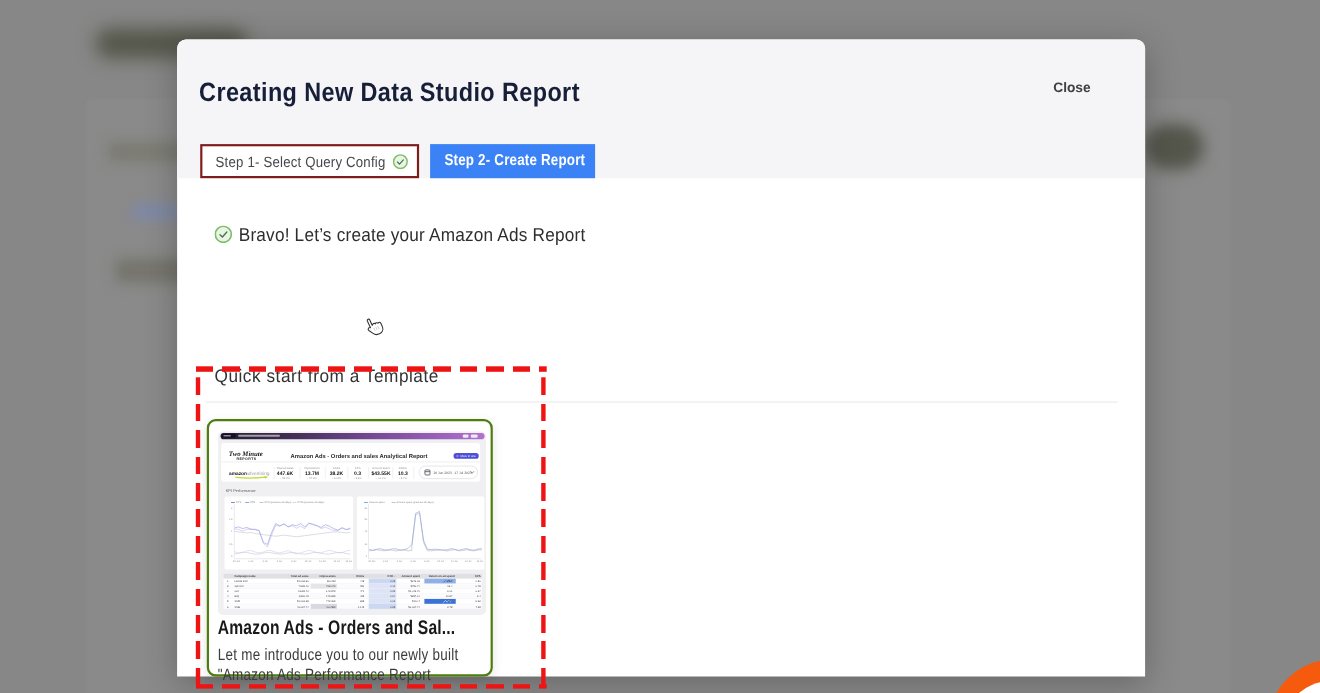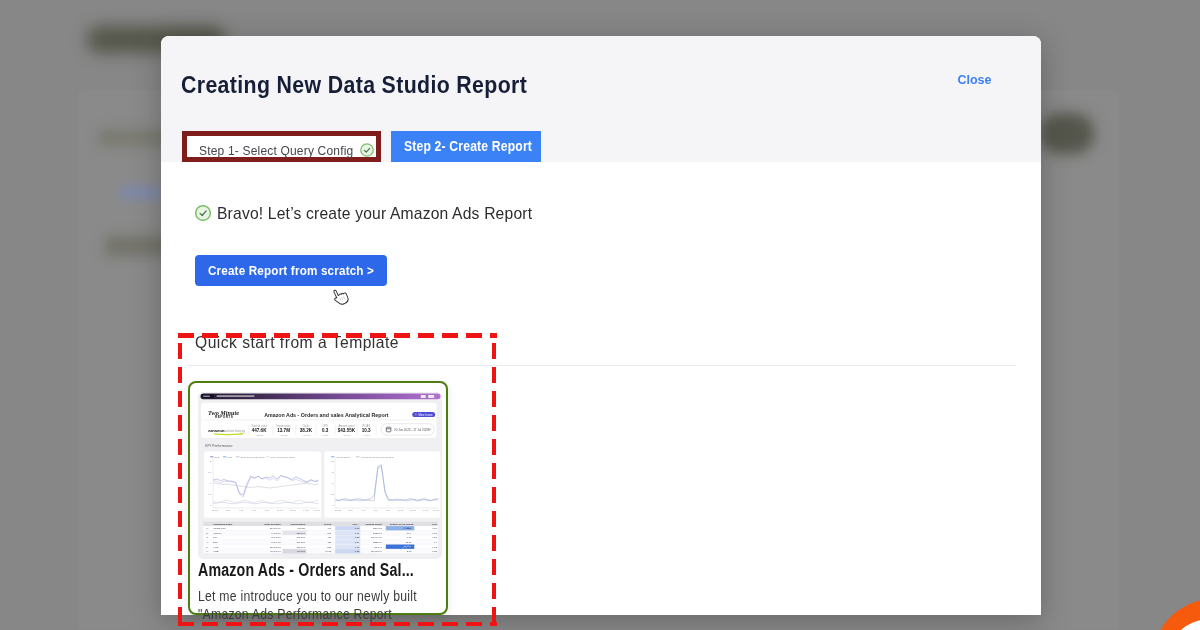--- a/index.html
+++ b/index.html
@@ -17,22 +17,22 @@
   .b-pill  { left:1040px; top:113px; width:54px; height:41px; border-radius:20px; background:#54554b; filter:blur(7px); }
 
   
   .chat-o { left:1152px; top:599px; width:124px; height:124px; border-radius:50%; background:#f65b0d; }
   .chat-w { left:1164px; top:619px; width:94px; height:94px; border-radius:50%; background:#ffffff; }
 
   
   .modal { left:160.5px; top:36px; width:880.5px; height:579px; background:#ffffff; border-radius:8px 8px 0 0; box-shadow:0 6px 30px rgba(0,0,0,.25); }
   .mhead { left:0; top:0; width:880.5px; height:126px; background:#f5f5f7; border-radius:8px 8px 0 0; }
   .title { left:20px; top:36.5px; font-size:24px; font-weight:bold; letter-spacing:.4px; line-height:24px; color:#171f38; transform:scaleX(.888); transform-origin:left top; white-space:nowrap; }
-  .close { right:49.5px; top:37px; font-size:12.5px; font-weight:bold; color:#3b82f6;padding-left:36px; }
-  .tab1 { left:21.5px; top:95px; width:199px; height:31px; background:#fff; border:5px solid #7f1d1d; }
+  .close { right:49.5px; top:37px; font-size:12.5px; font-weight:bold; color:#404040;padding-left:36px; }
+  .tab1 { left:21.5px; top:95px; width:199px; height:31px; background:#fff; border:2px solid #7f1d1d; }
   .t1txt { left:12px; top:8px; font-size:13.5px; color:#46464c; letter-spacing:.2px; line-height:14px; transform:scaleX(.89); transform-origin:left top; white-space:nowrap; }
   .tab2 { left:230.5px; top:95px; width:150px; height:31px; background:#3b82f6; }
   .t2txt { left:13px; top:8px; font-size:14.5px; font-weight:bold; color:#fff; letter-spacing:.2px; line-height:15px; transform:scaleX(.84); transform-origin:left top; white-space:nowrap; }
 
   .bravo-txt { left:56.2px; top:220px; font-size:17px; color:#2d2d30; letter-spacing:.2px; line-height:17px; transform:scaleX(.92); transform-origin:left top; white-space:nowrap; }
   .btn { left:34.5px; top:219px; width:192px; height:30.5px; background:#2c68e9; border-radius:4px; display:flex; align-items:center; justify-content:center; }
   .btn span { color:#fff; font-size:13.5px; font-weight:bold; letter-spacing:.2px; transform:scaleX(.865); white-space:nowrap; }
 
   
   .dh { height:4.5px; background:repeating-linear-gradient(90deg,#ee1414 0 16px,transparent 16px 24px); }
@@ -71,23 +71,20 @@
     </div>
     <div class="abs tab2">
       <div class="abs t2txt">Step 2- Create Report</div>
     </div>
 
     <svg class="abs" style="left:34px; top:168.5px;" width="16" height="16" viewBox="0 0 16 16">
       <circle cx="8" cy="8" r="7.3" fill="#eaf4e5" stroke="#7cbf6a" stroke-width="1.5"></circle>
       <path d="M5 8.4 L7.2 10.5 L11.2 5.9" fill="none" stroke="#44704a" stroke-width="1.2" stroke-linecap="round" stroke-linejoin="round"></path>
     </svg>
     <div class="abs bravo-txt" style="top:168.5px;">Bravo! Let’s create your Amazon Ads Report</div>
-    <div class="abs btn">
-      <span>Create Report from scratch &gt;</span>
-    </div>
 
     <div class="abs quick">Quick start from a Template</div>
     <div class="abs hr1"></div>
 
     <div class="abs card">
       <svg class="abs" style="left:8px; top:9px;" width="244" height="167" viewBox="0 0 244 167">
         <rect x="0" y="0" width="244" height="167" rx="5" fill="#f0eff2"></rect>
 
         <defs>
           <linearGradient id="pg" x1="0" y1="0" x2="1" y2="0">

